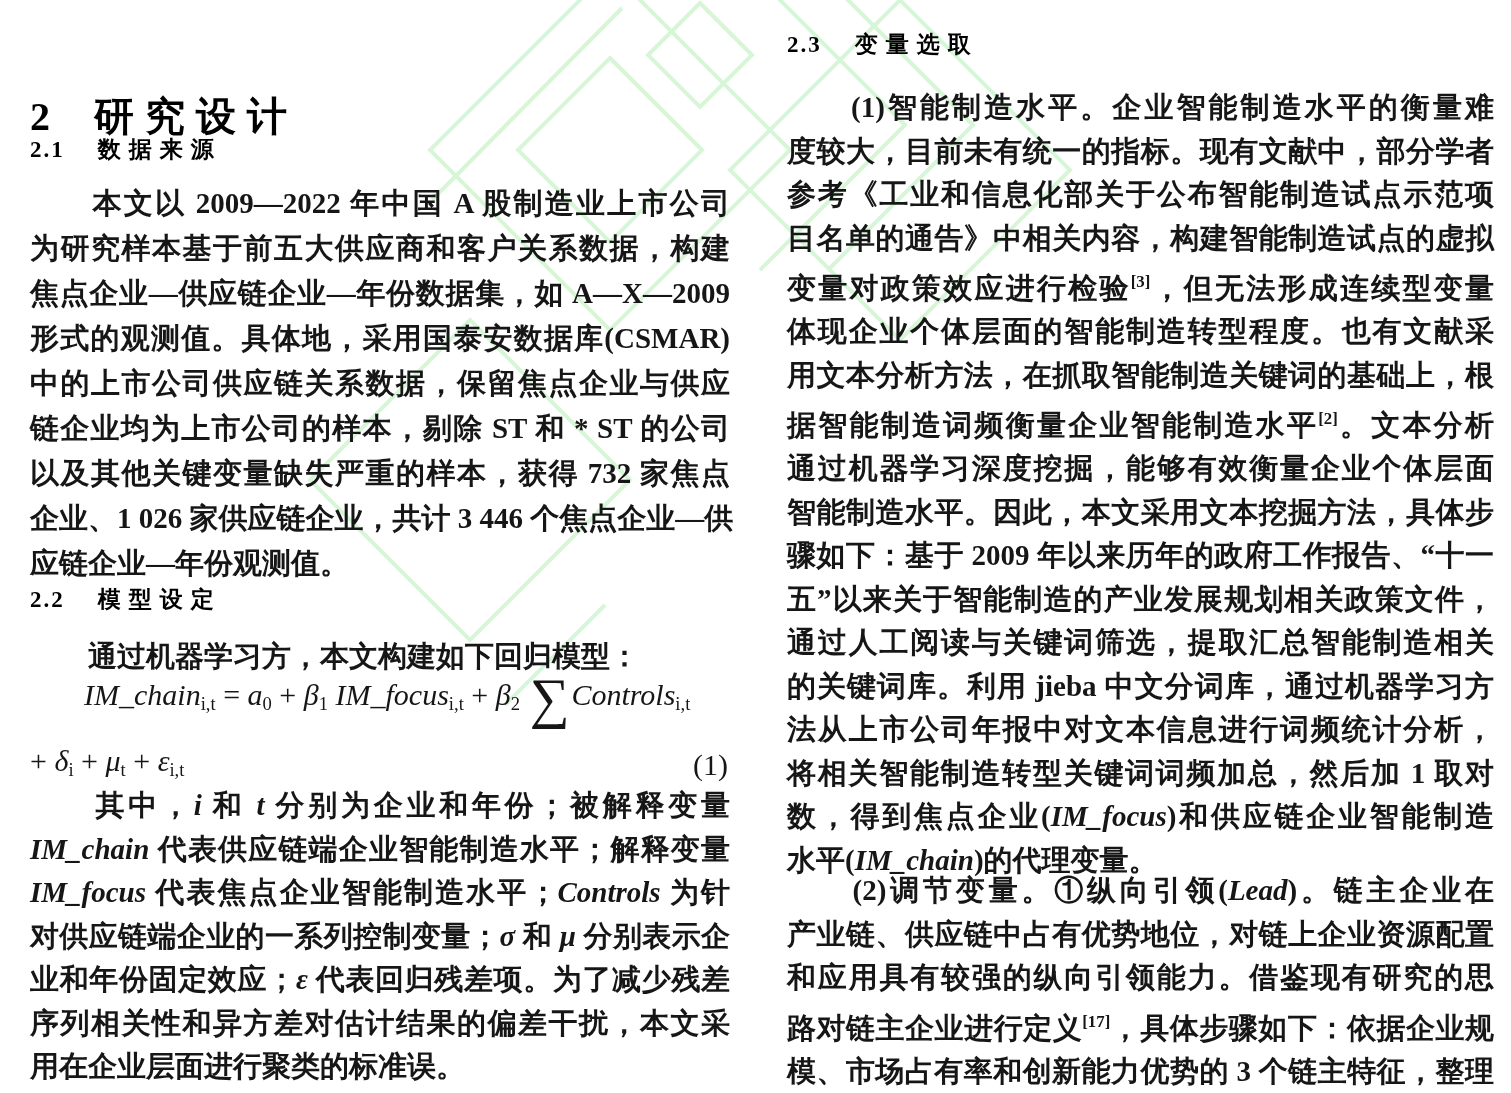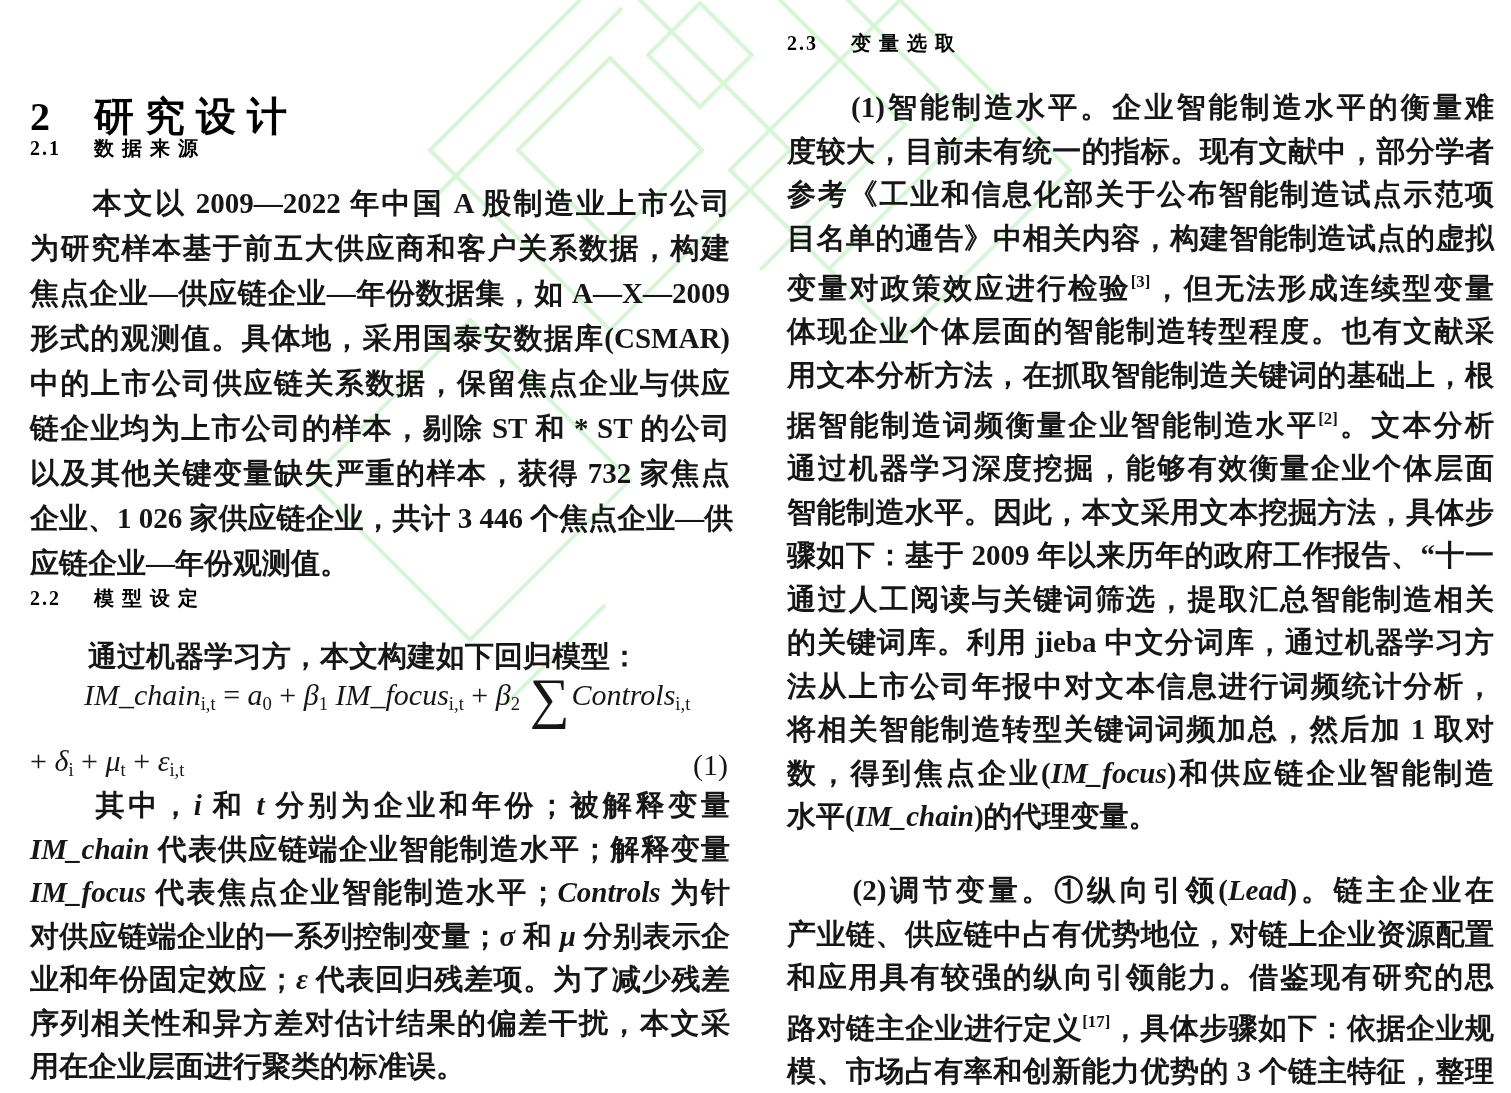--- a/index.html
+++ b/index.html
@@ -13,21 +13,21 @@
   .watermark { position:absolute; left:0; top:0; z-index:0; }
   .col { position:absolute; top:0; height:1093px; z-index:1; }
   .col.left  { left:30px;  width:700px; }
   .col.right { left:787px; width:707px; }
   .block { position:absolute; left:0; right:0; }
 
   
   .h1 { font-weight:700; font-size:40px; line-height:1.2; color:#000000; white-space:nowrap;margin-top:48px; }
   .h1 .num { font-family:"Liberation Serif","DejaVu Serif",serif; }
   .h1 .ttl { font-family:"Liberation Sans","DejaVu Sans",sans-serif; margin-left:44px; letter-spacing:11px; }
-  .h2 { font-weight:700; font-size:20px; line-height:1.2; color:#000; white-space:nowrap; }
+  .h2 { font-weight:700; font-size:23px; line-height:1.2; color:#000; white-space:nowrap; }
   .h2 .num { font-family:"Liberation Serif","DejaVu Serif",serif; letter-spacing:2px; }
   .h2 .ttl { font-family:"Liberation Sans","DejaVu Sans",sans-serif; margin-left:33px; letter-spacing:8px; }
 
   
   .lines { font-size:29px;font-weight:bold; }
   .tline {
     white-space:nowrap;
     text-align:justify; text-align-last:justify;
     overflow:visible;
   }
@@ -119,20 +119,21 @@
         <div class="tline">度较大，目前未有统一的指标。现有文献中，部分学者</div>
         <div class="tline">参考《工业和信息化部关于公布智能制造试点示范项</div>
         <div class="tline">目名单的通告》中相关内容，构建智能制造试点的虚拟</div>
         <div class="tline">变量对政策效应进行检验<sup>[3]</sup>，但无法形成连续型变量</div>
         <div class="tline">体现企业个体层面的智能制造转型程度。也有文献采</div>
         <div class="tline">用文本分析方法，在抓取智能制造关键词的基础上，根</div>
         <div class="tline">据智能制造词频衡量企业智能制造水平<sup>[2]</sup>。文本分析</div>
         <div class="tline">通过机器学习深度挖掘，能够有效衡量企业个体层面</div>
         <div class="tline">智能制造水平。因此，本文采用文本挖掘方法，具体步</div>
         <div class="tline">骤如下：基于 2009 年以来历年的政府工作报告、“十一</div>
+        <div class="tline">五”以来关于智能制造的产业发展规划相关政策文件，</div>
         <div class="tline">通过人工阅读与关键词筛选，提取汇总智能制造相关</div>
         <div class="tline">的关键词库。利用 jieba 中文分词库，通过机器学习方</div>
         <div class="tline">法从上市公司年报中对文本信息进行词频统计分析，</div>
         <div class="tline">将相关智能制造转型关键词词频加总，然后加 1 取对</div>
         <div class="tline">数，得到焦点企业(<i>IM_focus</i>)和供应链企业智能制造</div>
         <div class="tline noj">水平(<i>IM_chain</i>)的代理变量。</div>
       </div>
 
     <div class="block lines" style="top:869px; line-height:43.5px">
         <div class="tline">　　(2)调节变量。①纵向引领(<i>Lead</i>)。链主企业在</div>

